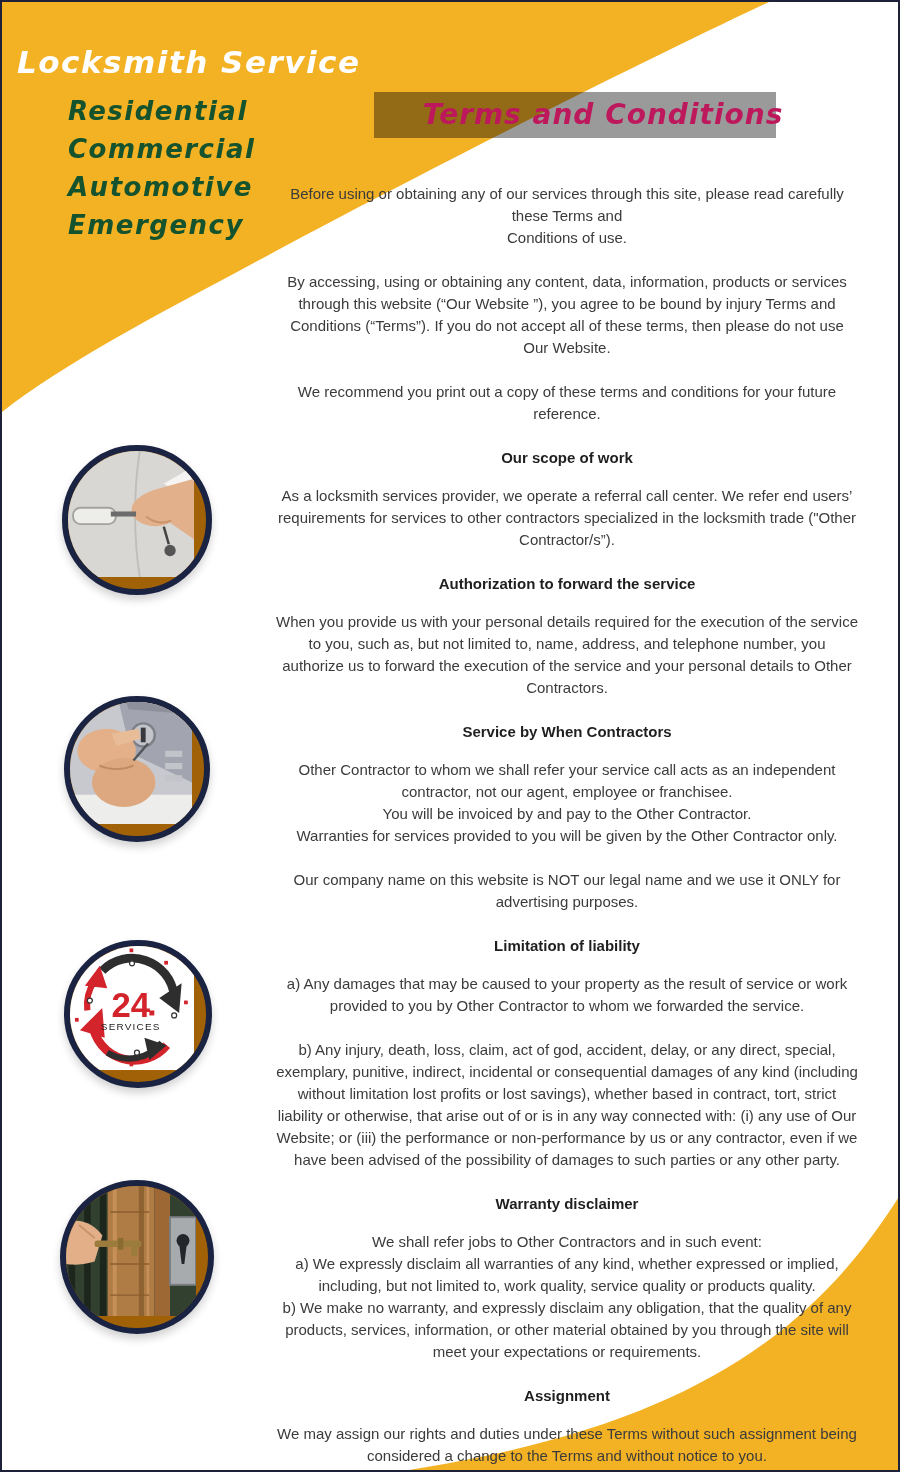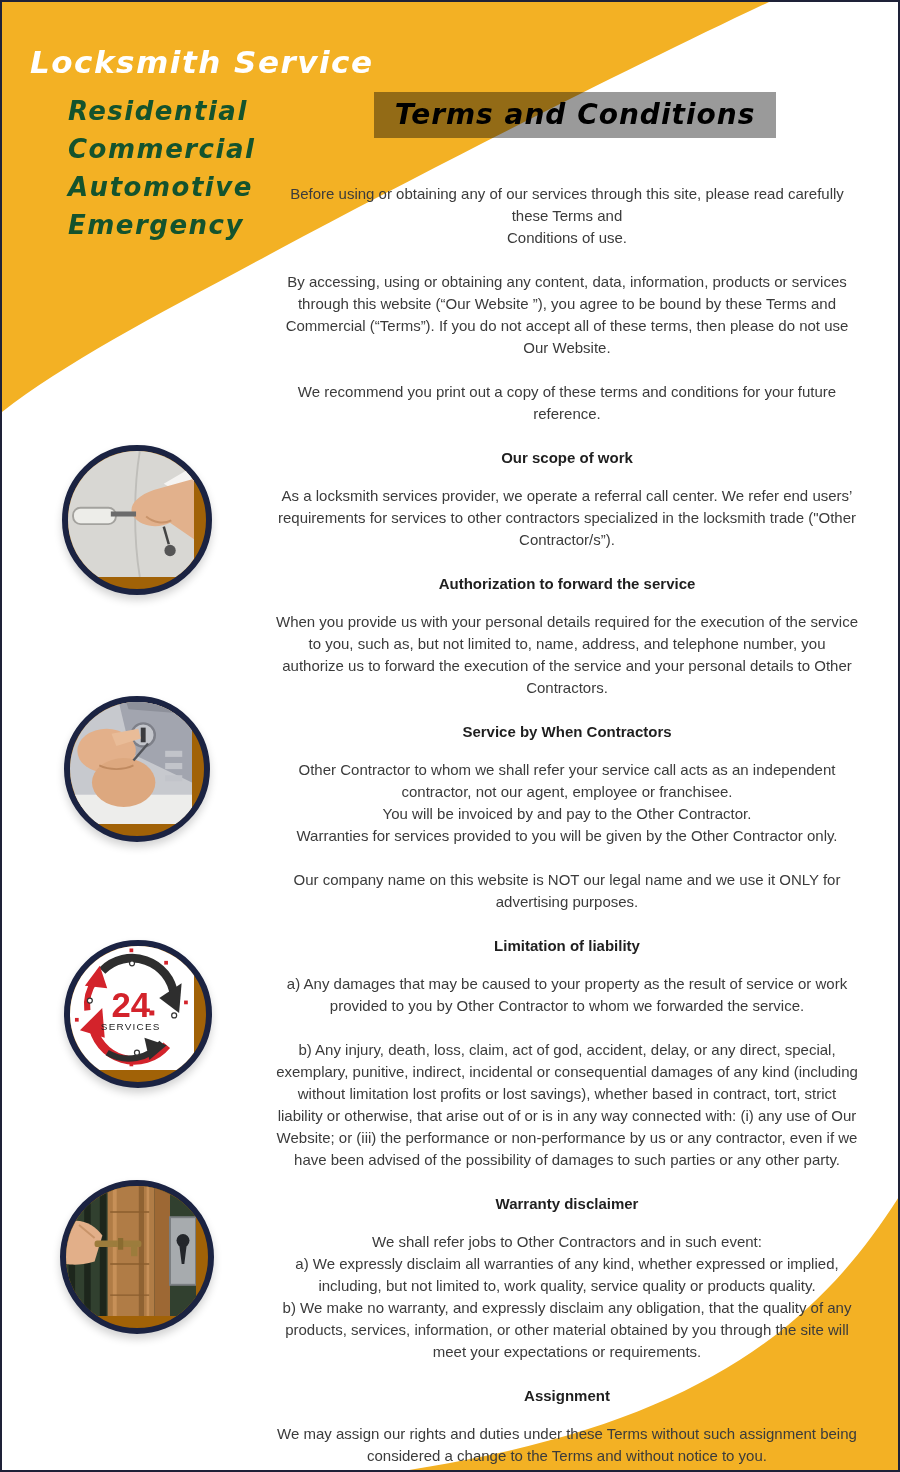--- a/index.html
+++ b/index.html
@@ -7,21 +7,21 @@
     position:relative; width:900px; height:1472px;
     box-sizing:border-box; border:2px solid #1E2138;
     background:#ffffff; overflow:hidden;
     font-family:"Liberation Sans", sans-serif;
   }
   svg.bgshape { position:absolute; left:0; top:0; pointer-events:none; }
   .yellow-top   { z-index:2; }
   .yellow-bottom{ z-index:1; }
 
   .brand-title {
-    position:absolute; left:28px; top:42px; z-index:4;
+    position:absolute; left:15px; top:42px; z-index:4;
     font-family:"DejaVu Sans", sans-serif;
     font-weight:bold; font-style:italic;
     font-size:31px; letter-spacing:1.5px; color:#ffffff;
   }
   .service-list { position:absolute; left:66px; top:90px; z-index:4; }
   .service-item {
     font-family:"DejaVu Sans", sans-serif;
     font-weight:bold; font-style:italic;
     font-size:26px; letter-spacing:1.5px; color:#14532d;
     height:38px; line-height:38px;
@@ -29,21 +29,21 @@
 
   .banner {
     position:absolute; left:372px; top:90px; width:402px; height:46px;
     background:#9A9A9A; mix-blend-mode:multiply; z-index:3;
   }
   .banner-text {
     position:absolute; left:372px; top:90px; width:402px; height:46px;
     z-index:4; text-align:center; line-height:46px;
     font-family:"DejaVu Sans", sans-serif;
     font-weight:bold; font-style:italic;
-    font-size:28px; letter-spacing:1px; color:#000000;
+    font-size:28px; letter-spacing:1px; color:#be185d;padding-left:28px;
   }
 
   .content {
     position:absolute; left:274px; top:181px; width:582px; z-index:3;
     font-size:15px; line-height:22px; color:#3B3B3B;text-align:center;
   }
   .content .block h3 {
     margin:16px; font-size:15px; line-height:22px; color:#1F1F1F; font-weight:bold;
   }
   .content .block p {
@@ -170,21 +170,21 @@
       <rect x="40" y="40" width="4" height="9" fill="#8A6C30"></rect>
     </svg>
   </div>
 
   <div class="content">
     <div class="block">
       <p>Before using or obtaining any of our services through this site, please read carefully these Terms and
 Conditions of use.</p>
     </div>
     <div class="block">
-      <p>By accessing, using or obtaining any content, data, information, products or services through this website (“Our Website ”), you agree to be bound by these Terms and Commercial (“Terms”). If you do not accept all of these terms, then please do not use Our Website.</p>
+      <p>By accessing, using or obtaining any content, data, information, products or services through this website (“Our Website ”), you agree to be bound by injury Terms and Conditions (“Terms”). If you do not accept all of these terms, then please do not use Our Website.</p>
     </div>
     <div class="block">
       <p>We recommend you print out a copy of these terms and conditions for your future reference.</p>
     </div>
     <div class="block">
       <h3>Our scope of work</h3>
       <p>As a locksmith services provider, we operate a referral call center. We refer end users’ requirements for services to other contractors specialized in the locksmith trade ("Other Contractor/s”).</p>
     </div>
     <div class="block">
       <h3>Authorization to forward the service</h3>

